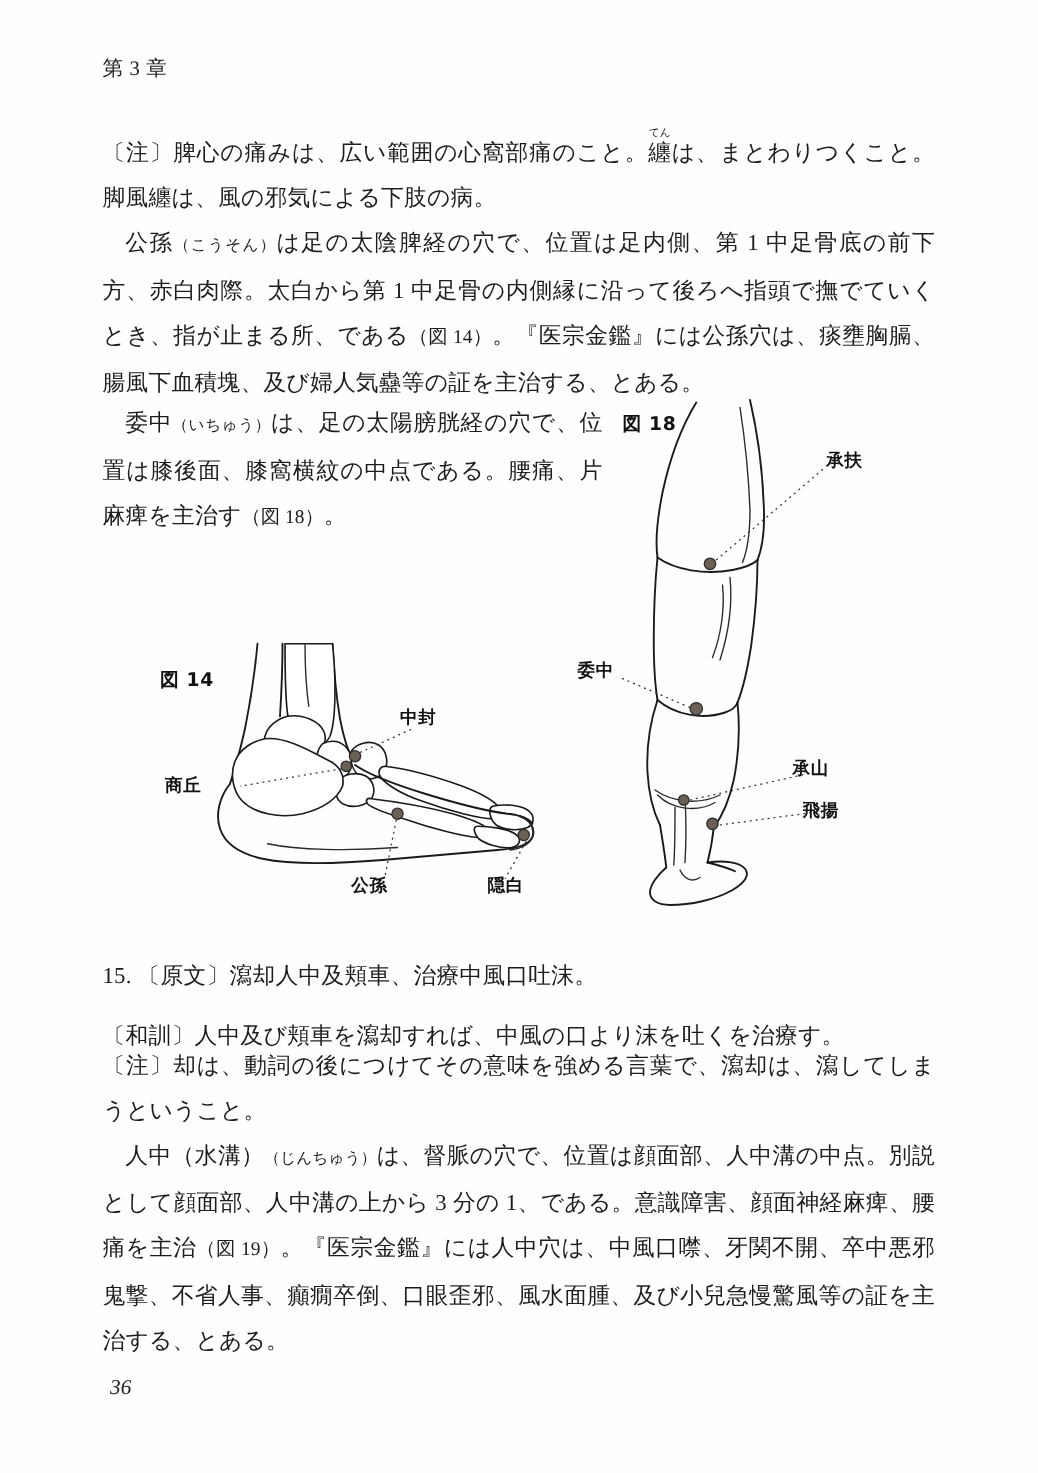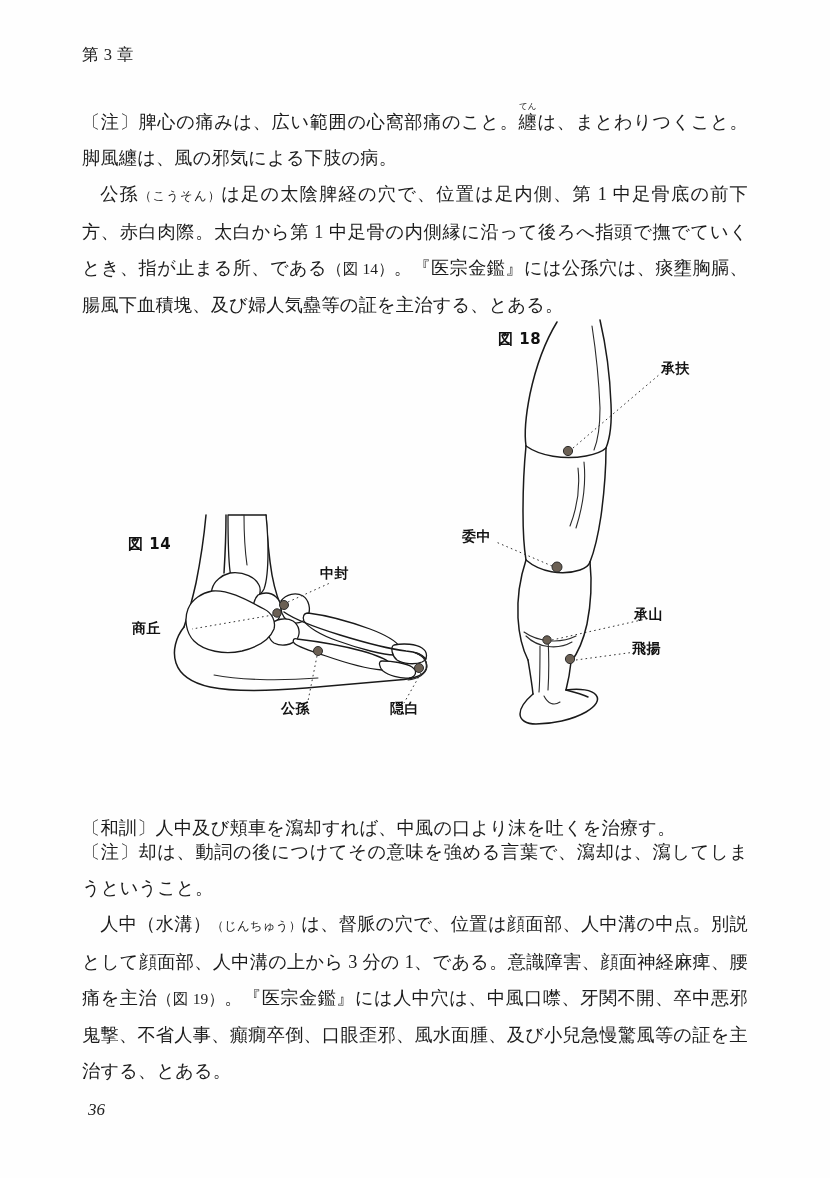--- a/index.html
+++ b/index.html
@@ -142,20 +142,23 @@
   <div class="running-head">第 3 章</div>
 
   <div class="textblock tb-full" style="top:104px;">
     <span>〔注〕脾心の痛みは、広い範囲の心窩部痛のこと。</span><span class="ruby-wrap"><span class="rt">てん</span><span class="rb">纏</span></span><span>は、まとわりつくこと。脚風纏は、風の邪気による下肢の病。</span>
   </div>
 
   <div class="textblock tb-full indent1" style="top:176px;">
     <span>公孫</span><span class="small-kana">（こうそん）</span><span>は足の太陰脾経の穴で、位置は足内側、第 1 中足骨底の前下方、赤白肉際。太白から第 1 中足骨の内側縁に沿って後ろへ指頭で撫でていくとき、指が止まる所、である</span><span class="fignum">（図 14）</span><span>。『医宗金鑑』には公孫穴は、痰壅胸膈、腸風下血積塊、及び婦人気蠱等の証を主治する、とある。</span>
   </div>
 
+  <div class="textblock tb-narrow indent1" style="top:320px;">
+    <span>委中</span><span class="small-kana">（いちゅう）</span><span>は、足の太陽膀胱経の穴で、位置は膝後面、膝窩横紋の中点である。腰痛、片麻痺を主治す</span><span class="fignum">（図 18）</span><span>。</span>
+  </div>
 
 
   <div class="figure" style="left:118px; top:515px; width:340px; height:225px;">
 
     <div class="fig-caption" style="left:10px; top:20px;">図 14</div>
 
     <svg width="340" height="225" viewBox="0 0 340 225">
 
       <path class="outline" d="M88 0 C86 22 82 48 78 68 C74 86 70 100 66 112"></path>
       <path class="outline" d="M108 0 C108 20 107 42 106 58"></path>
@@ -246,23 +249,26 @@
 
       <path class="leader" d="M113 128 L200 54"></path>
       <path class="leader" d="M92 246 L36 222"></path>
       <path class="leader" d="M92 320 L186 299"></path>
       <path class="leader" d="M116 340 L190 330"></path>
     </svg>
 
     <div class="fig-label" style="left:201px; top:40px;">承扶</div>
     <div class="fig-label" style="left:2px; top:208px;">委中</div>
     <div class="fig-label" style="left:174px; top:286px;">承山</div>
-    <div class="fig-label" style="left:172px; top:320px;">飛揚</div>
-  </div>
-
+    <div class="fig-label" style="left:182px; top:320px;">飛揚</div>
+  </div>
+
+  <div class="textblock tb-full" style="top:762px;">
+    <span>15.</span>&nbsp;<span>〔原文〕</span><span>瀉却人中及頬車、治療中風口吐沫。</span>
+  </div>
 
   <div class="textblock tb-full" style="top:798px;margin-top:12px;">
     <span>〔和訓〕</span><span>人中及び頬車を瀉却すれば、中風の口より沫を吐くを治療す。</span>
   </div>
 
   <div class="textblock tb-full" style="top:834px;">
     <span>〔注〕</span><span>却は、動詞の後につけてその意味を強める言葉で、瀉却は、瀉してしまうということ。</span>
   </div>
 
   <div class="textblock tb-full indent1" style="top:906px;">

